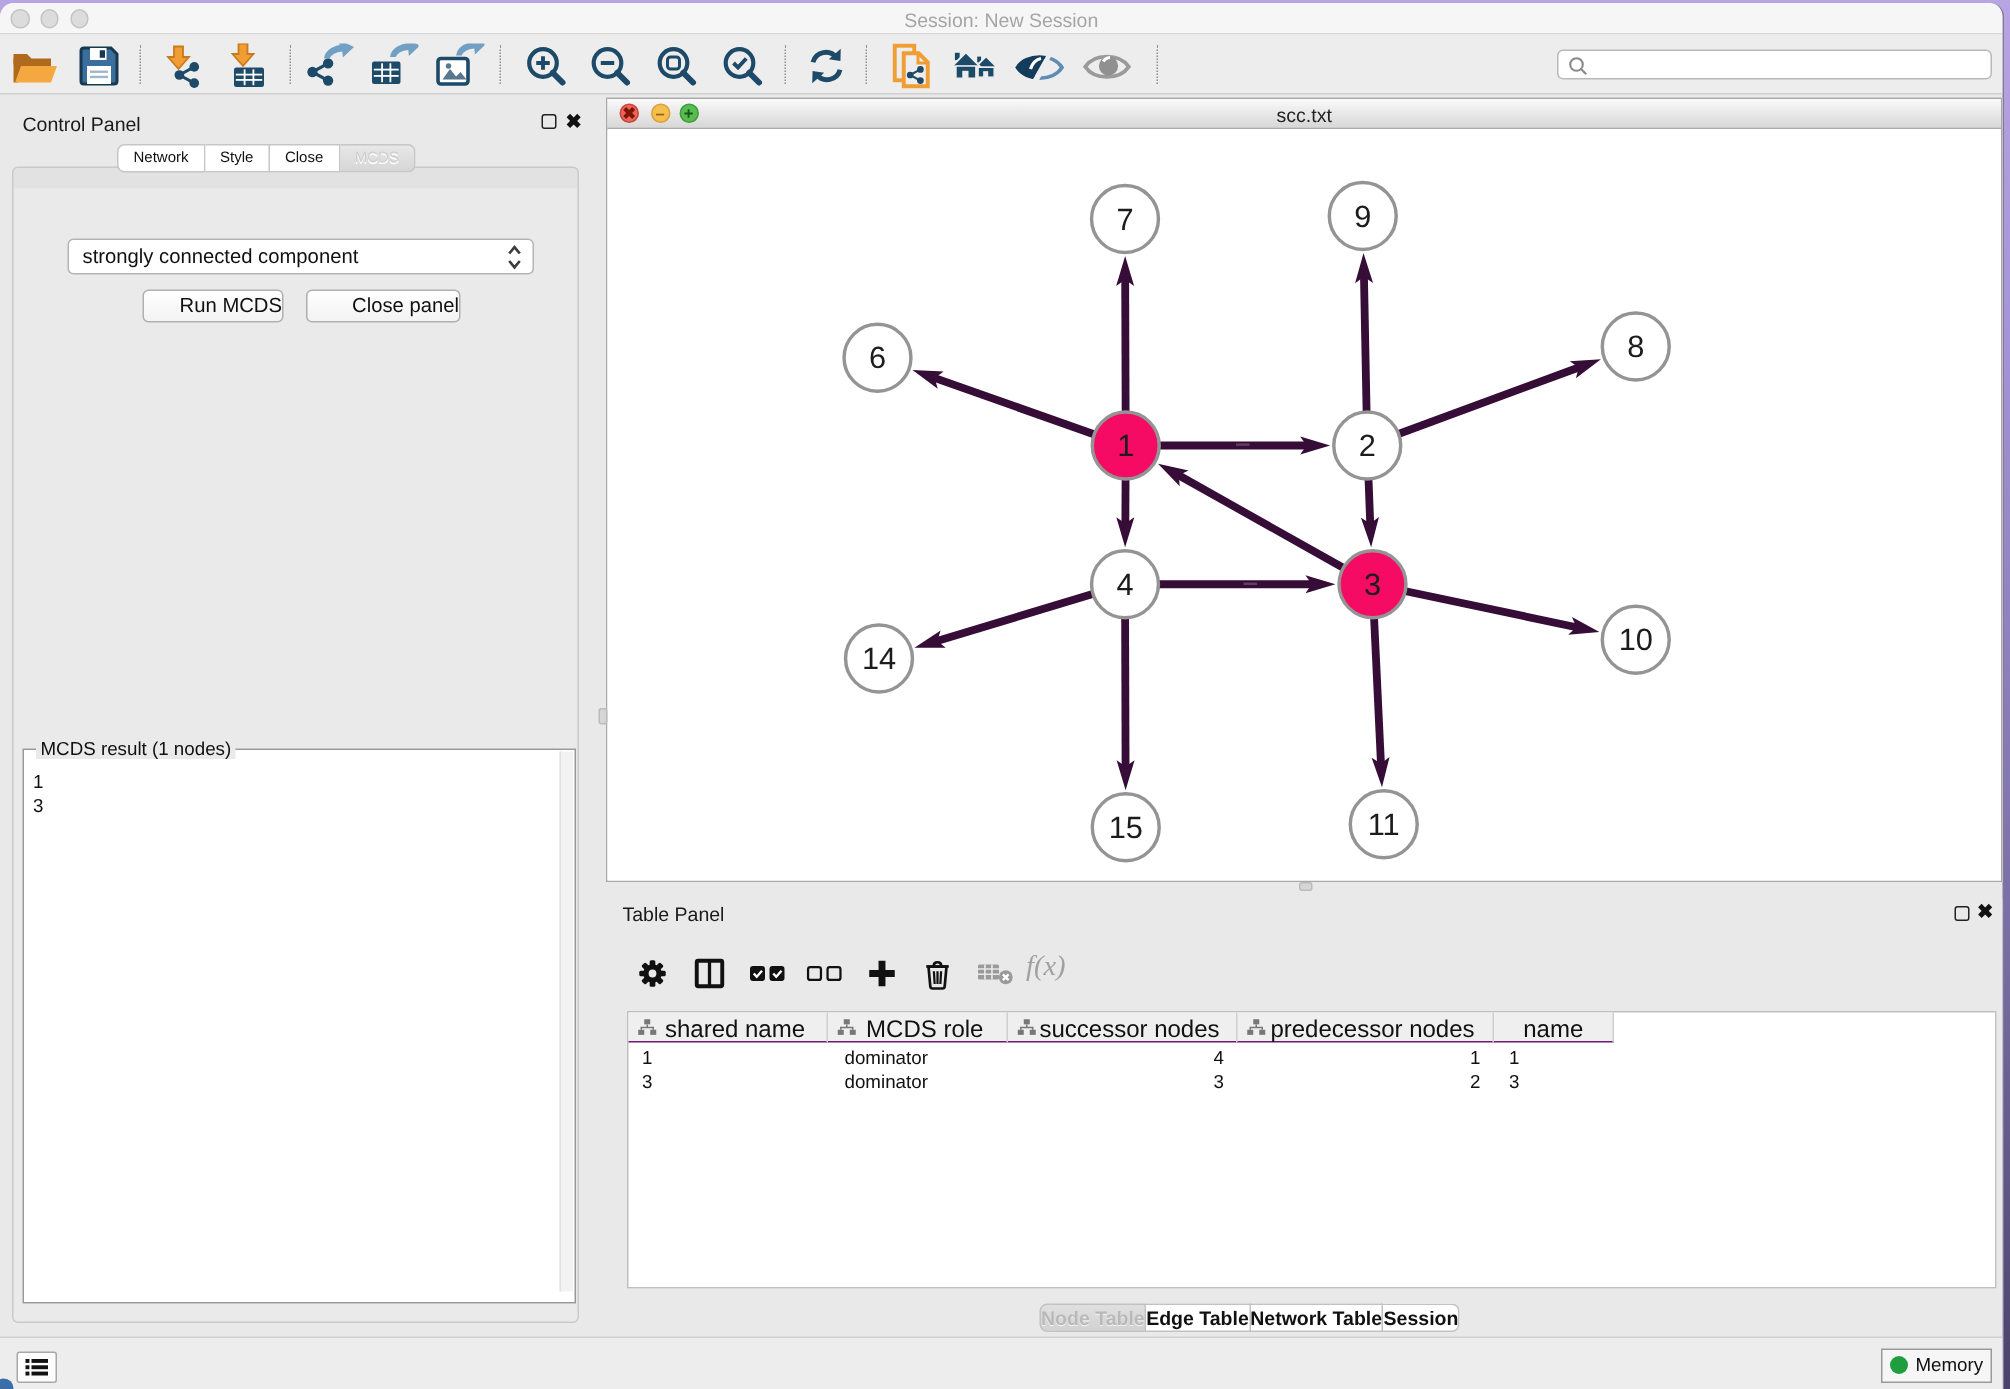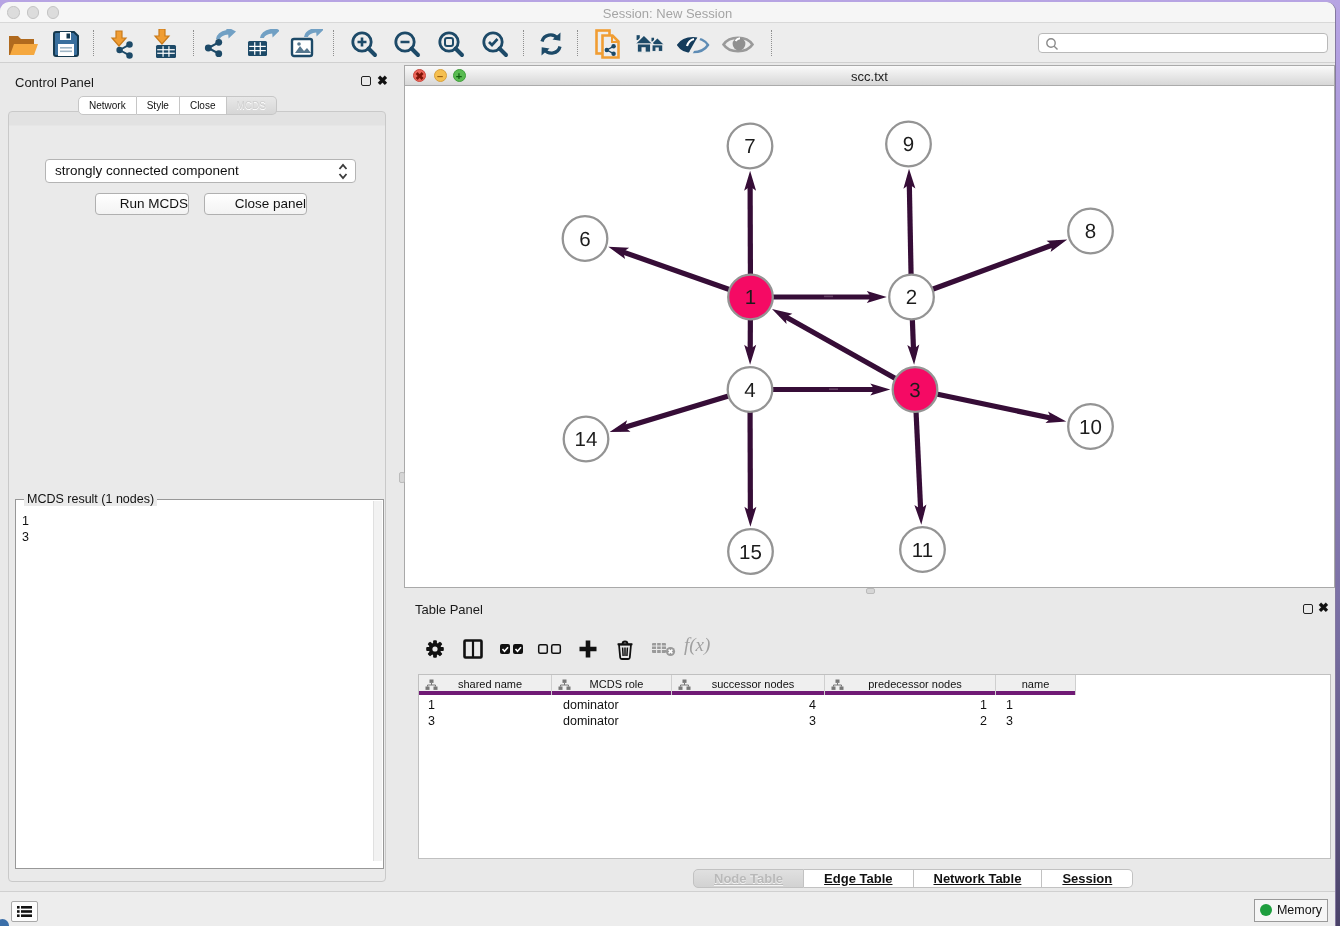--- a/index.html
+++ b/index.html
@@ -36,26 +36,26 @@
 #nettitle { position:absolute; left:0; top:0; width:100%; height:20px; background:linear-gradient(#fafafa,#d7d7d7); border-bottom:1px solid #ababab; }
 #nettitle .t { position:absolute; width:100%; text-align:center; top:2.5px; font-size:13px; font-weight:normal; color:#222; }
 .tl { position:absolute; top:2.5px; width:13px; height:13px; border-radius:50%; font-size:11px; font-weight:bold; text-align:center; line-height:13px; }
 #canvas { position:absolute; left:0; top:21px; width:929px; height:500px; background:#fff; }
 
 
 #tpanel { position:absolute; left:404px; top:597px; width:931px; height:291px; background:#e9e9e9; }
 #ttoolbar { position:absolute; left:14px; top:23px; width:903px; height:52px; background:#e9e9e9; }
 .tti { position:absolute; top:16px; }
 #ttable { position:absolute; left:14px; top:75px; width:913px; height:185px; background:#fff; border:1px solid #c0c0c0; }
-#thead { position:absolute; left:0; top:0; width:657px; height:20px; background:#efefef; border-bottom:4px solid #701a75; font-size:11px; color:#111; }
+#thead { position:absolute; left:0; top:0; width:657px; height:20px; background:#efefef; border-bottom:1px solid #701a75; font-size:16px; color:#111; }
 .th { position:absolute; top:0; height:20px; border-right:1px solid #cfcfcf; } .th svg { position:absolute; left:6px; top:4px; } .th span { display:block; text-align:center; margin-top:2.5px; padding-left:10px; } .th:last-child span { padding-left:0; }
 .trow { position:absolute; width:100%; height:16px; font-size:12.5px; color:#111; }
 .td { position:absolute; }
 #btabs { position:absolute; left:289px; top:270px; height:19px; display:flex; font-size:13px; font-weight:bold; }
-.btab { background:#fff; border:1px solid #c2c2c2; border-left:none; padding:0 20px; display:flex; align-items:center; color:#111;text-decoration:underline; }
+.btab { background:#fff; border:1px solid #c2c2c2; border-left:none; padding:0 0; display:flex; align-items:center; color:#111; }
 .btab.sel { background:linear-gradient(#e0e0e0,#d2d2d2); color:#b9b9b9; text-shadow:0 1px 0 #f5f5f5; border-radius:5px 0 0 5px; border-left:1px solid #c2c2c2; }
 .btab:last-child { border-radius:0 5px 5px 0; }
 
 #statusbar { position:absolute; left:0; top:889px; width:100%; height:35px; background:#ededed; border-top:1px solid #d0d0d0; }
 #listbtn { position:absolute; left:11px; top:9px; width:27px; height:21px; background:#fcfcfc; border:1px solid #a8a8a8; border-radius:2px; }
 #membtn { position:absolute; right:7px; top:7px; width:74px; height:23px; background:#f6f6f6; border:1px solid #9a9a9a; font-size:12.5px; color:#111; text-align:center; line-height:21px; }
 #membtn .dot { display:inline-block; width:12px; height:12px; border-radius:50%; background:#1e9e3e; vertical-align:-2px; margin-right:5px; }
 .handle { position:absolute; background:#d6d6d6; border:1px solid #bbb; border-radius:2px; }
 </style></head><body>
 <div id="win">

